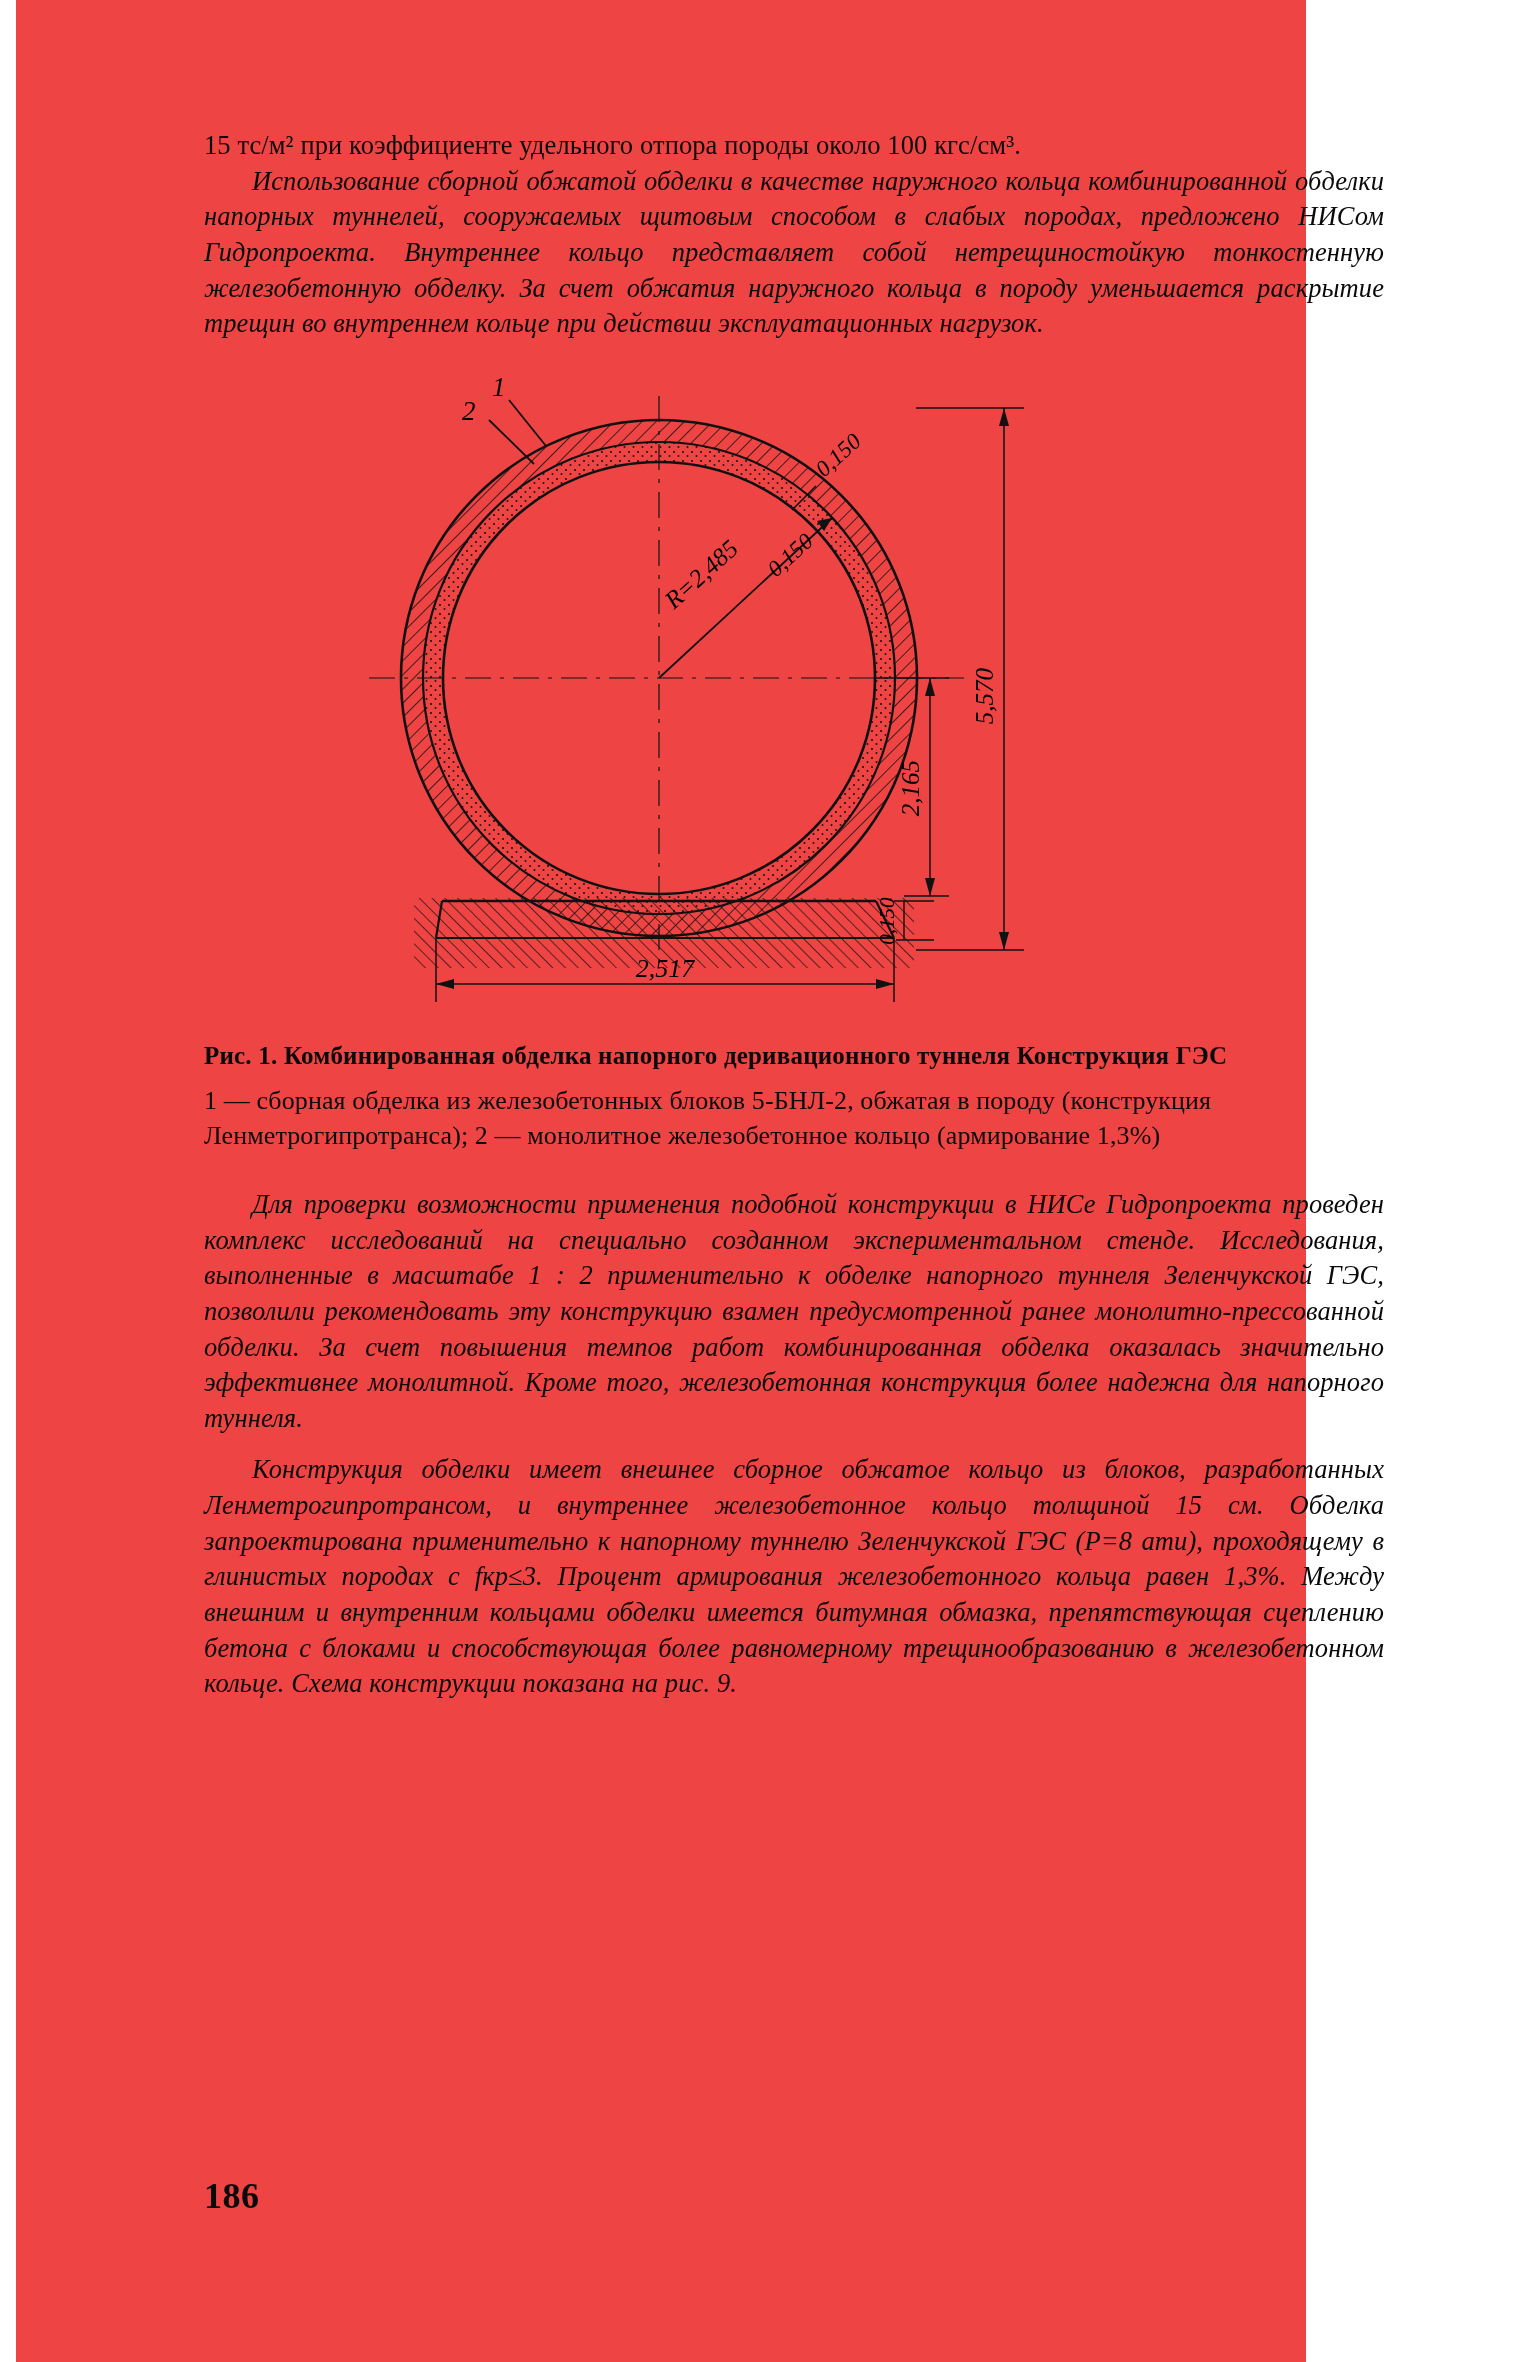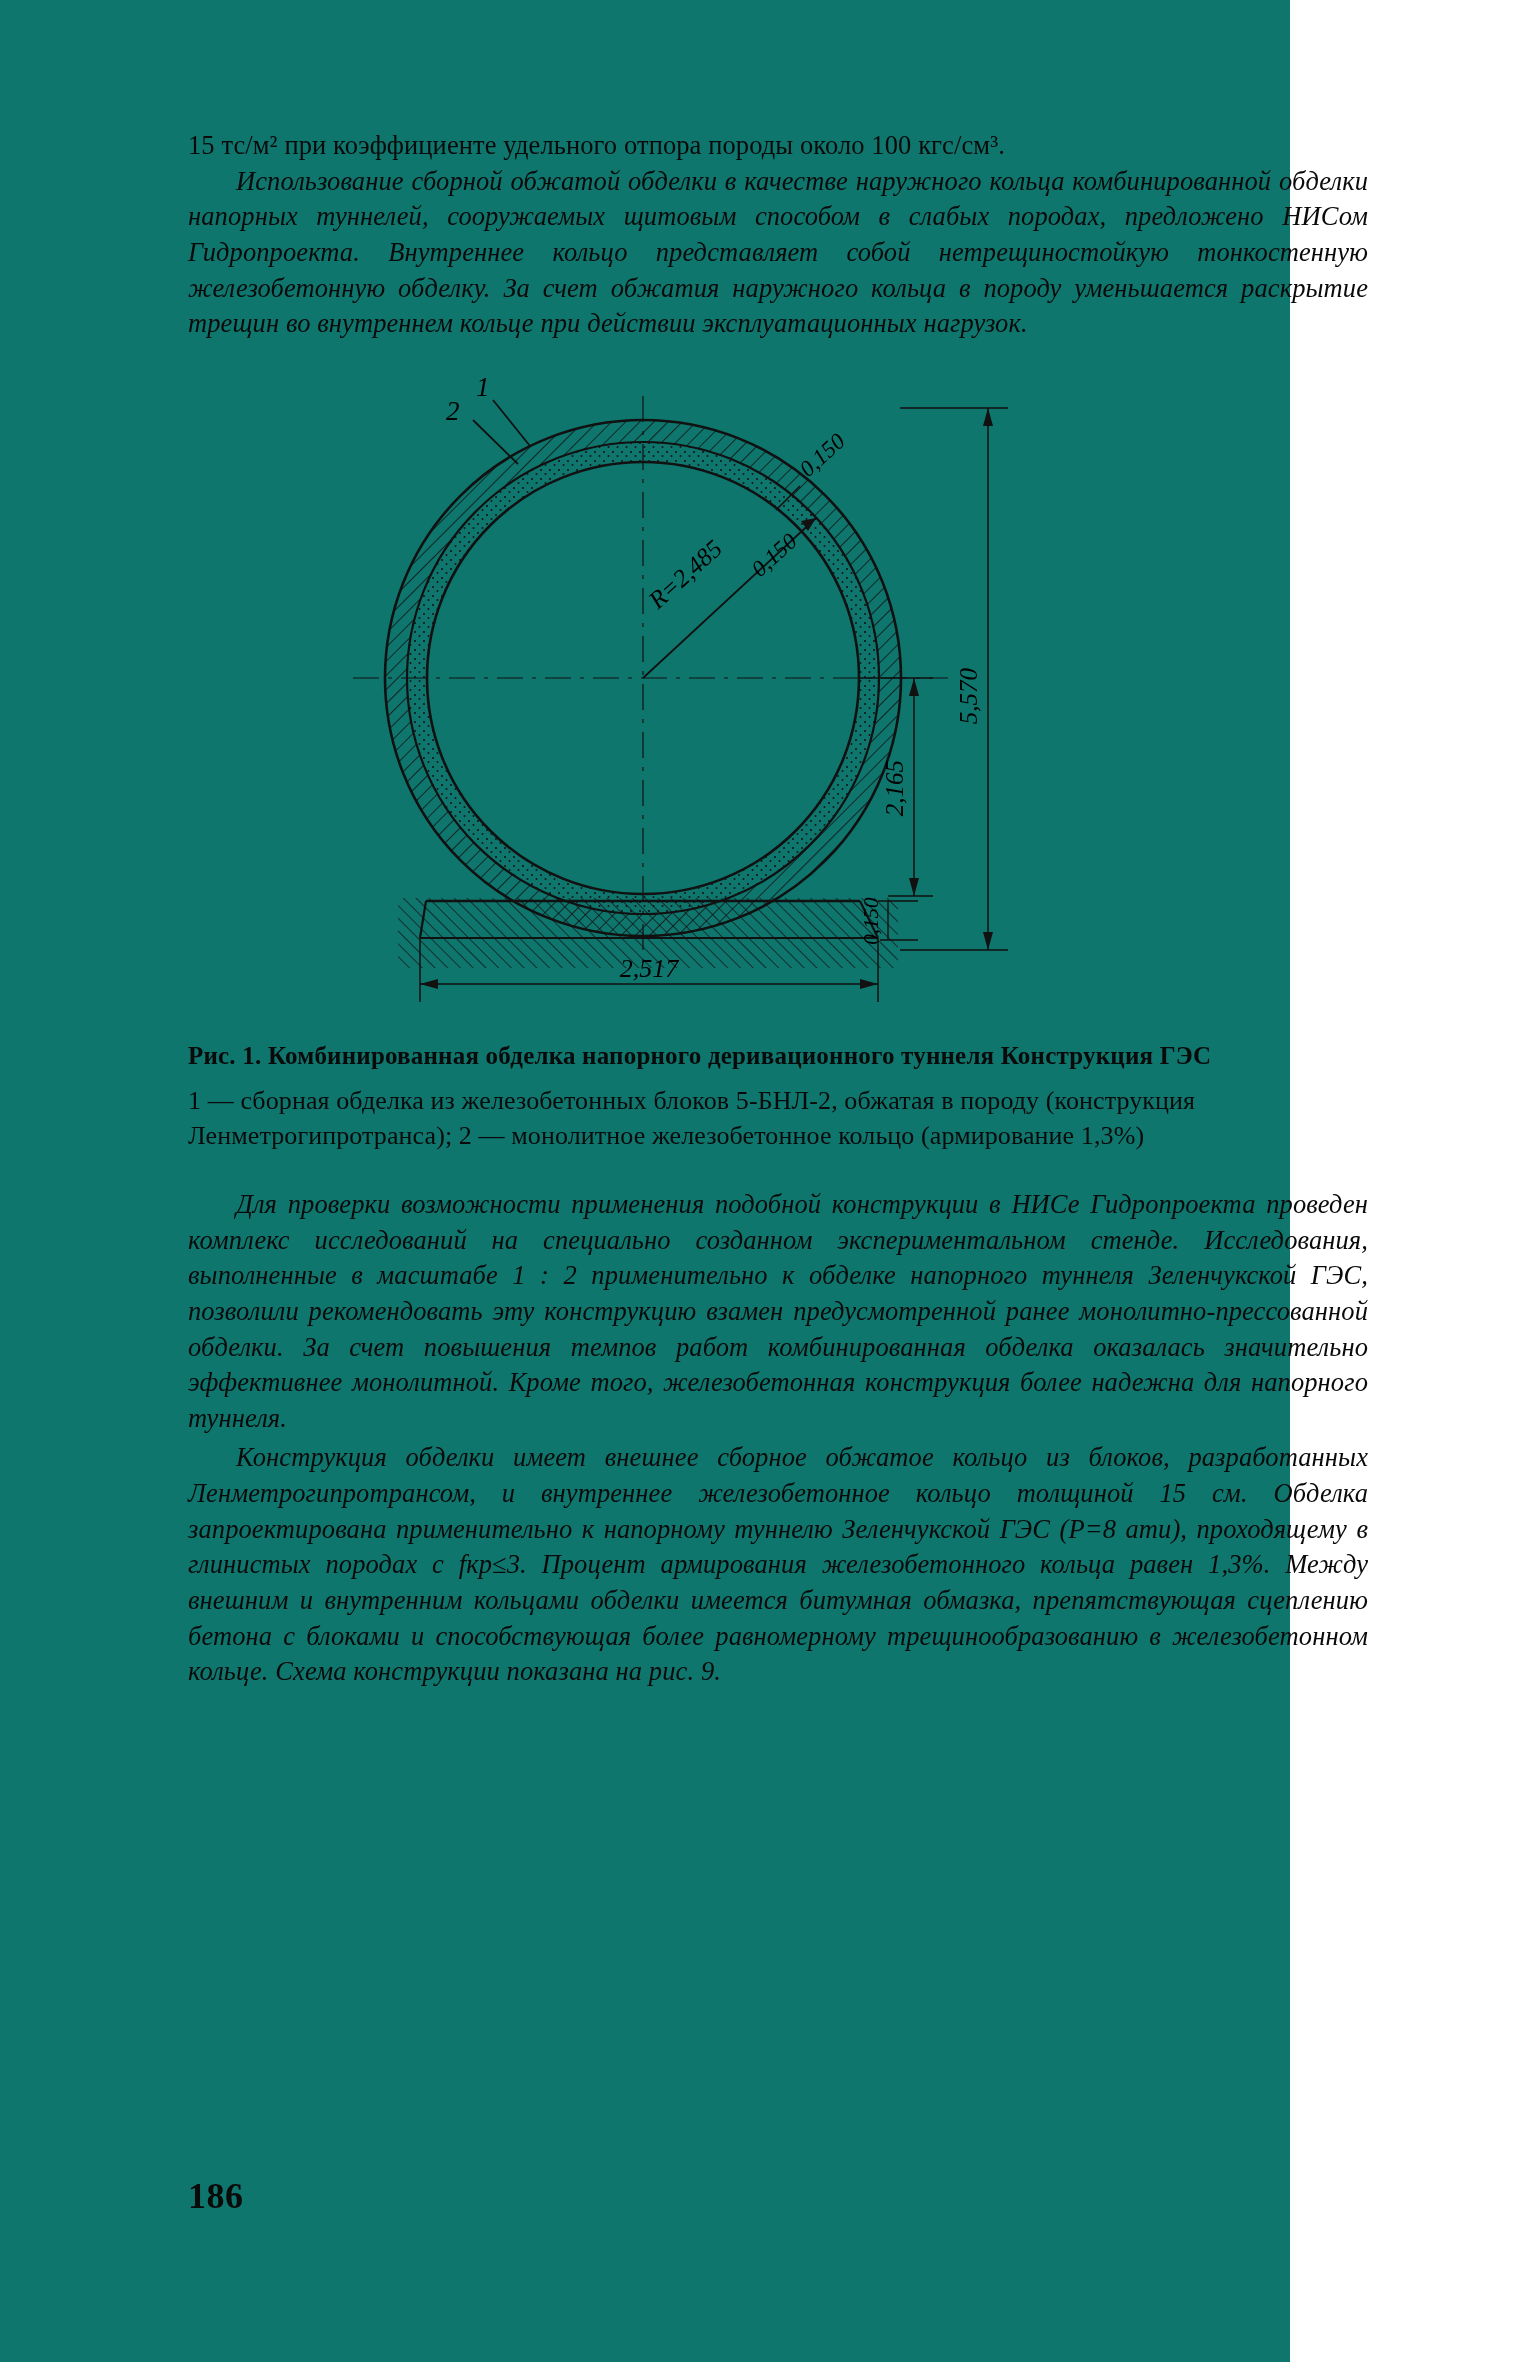--- a/index.html
+++ b/index.html
@@ -9,24 +9,24 @@
   }
   body {
     width: 1535px;
     height: 2362px;
     position: relative;
     font-family: "Liberation Serif", serif;
     color: #0a0a0a;
   }
   .page {
     position: absolute;
-    left: 0; top: 0;
+    left: 16px; top: 0;
     width: 1290px;
     height: 2362px;
-    background: #0f766e;
+    background: #ef4444;
   }
   .content {
     position: absolute;
     left: 188px;
     top: 128px;
     width: 1180px;
   }
   p {
     margin: 0;
     font-size: 26.5px;
@@ -58,21 +58,21 @@
     letter-spacing: 0.2px;
   }
   .legend {
     margin-top: 12px;
     font-size: 26px;
     line-height: 1.32;
     letter-spacing: 0.1px;
   }
 
   .after-fig { margin-top: 34px; }
-  .after-fig p + p { margin-top: 4px; }
+  .after-fig p + p { margin-top: 16px; }
 
   .pagenum {
     position: absolute;
     left: 188px;
     top: 2175px;
     font-size: 36px;
     font-weight: bold;
     letter-spacing: 0.5px;
   }
 </style>

